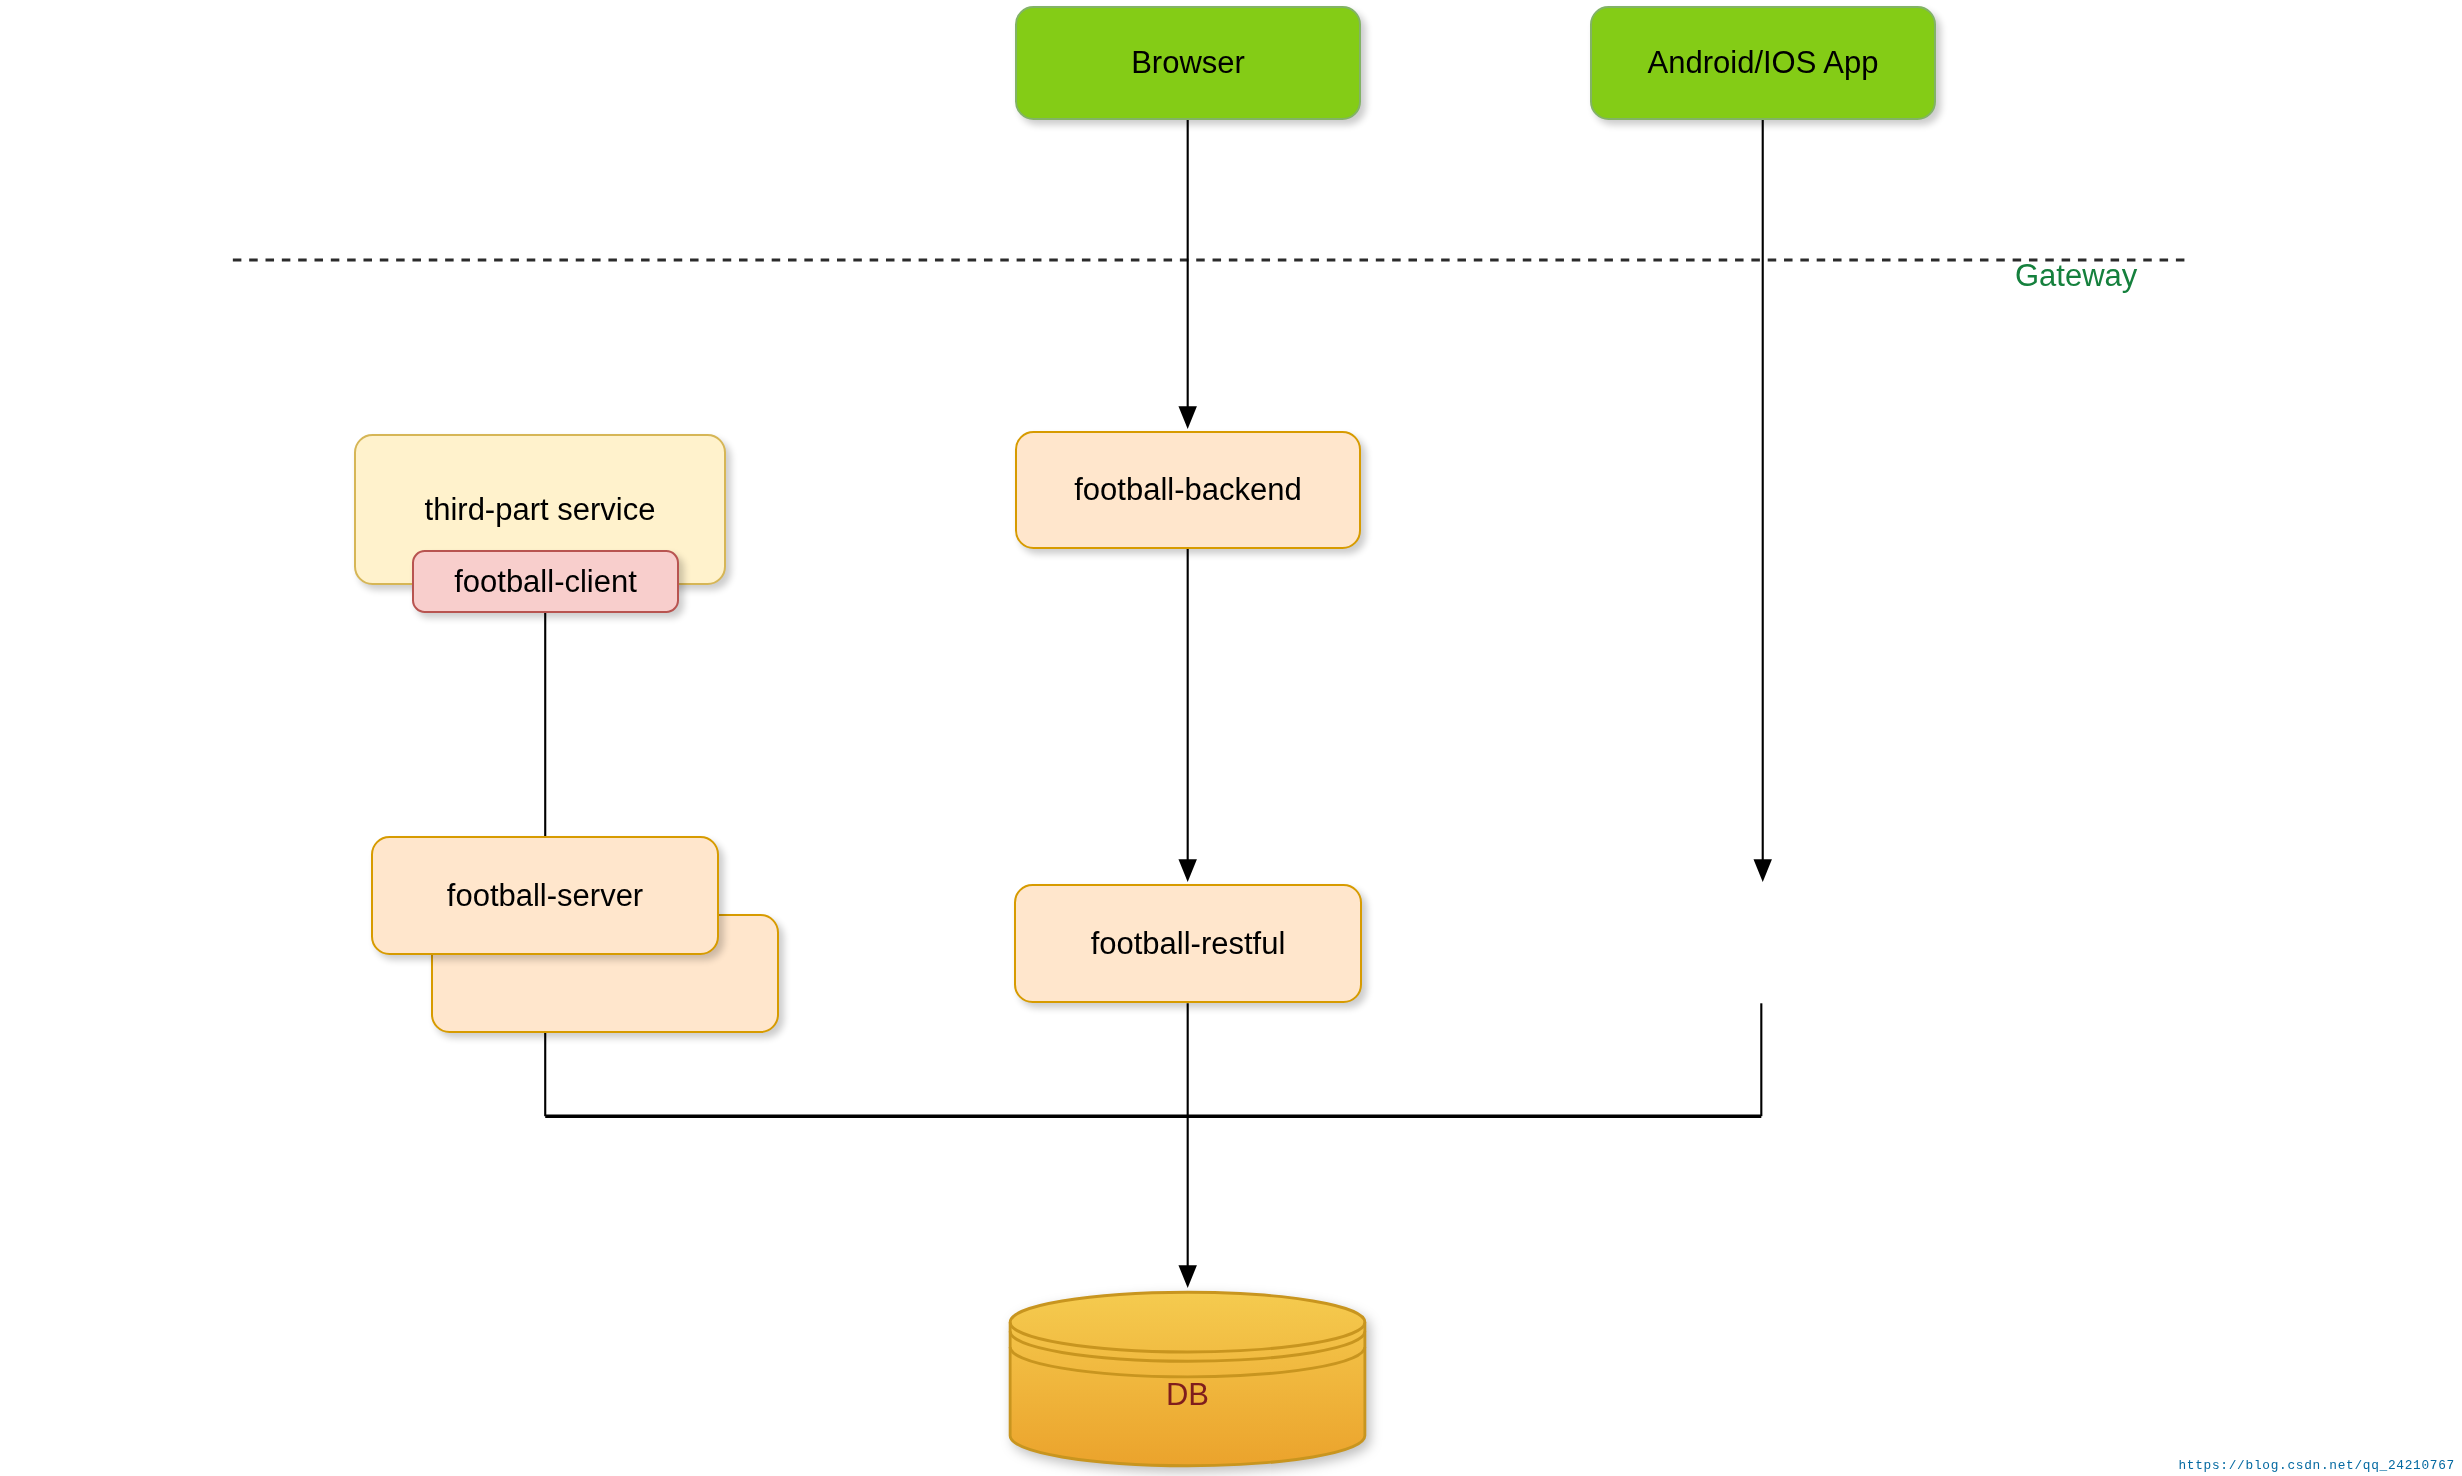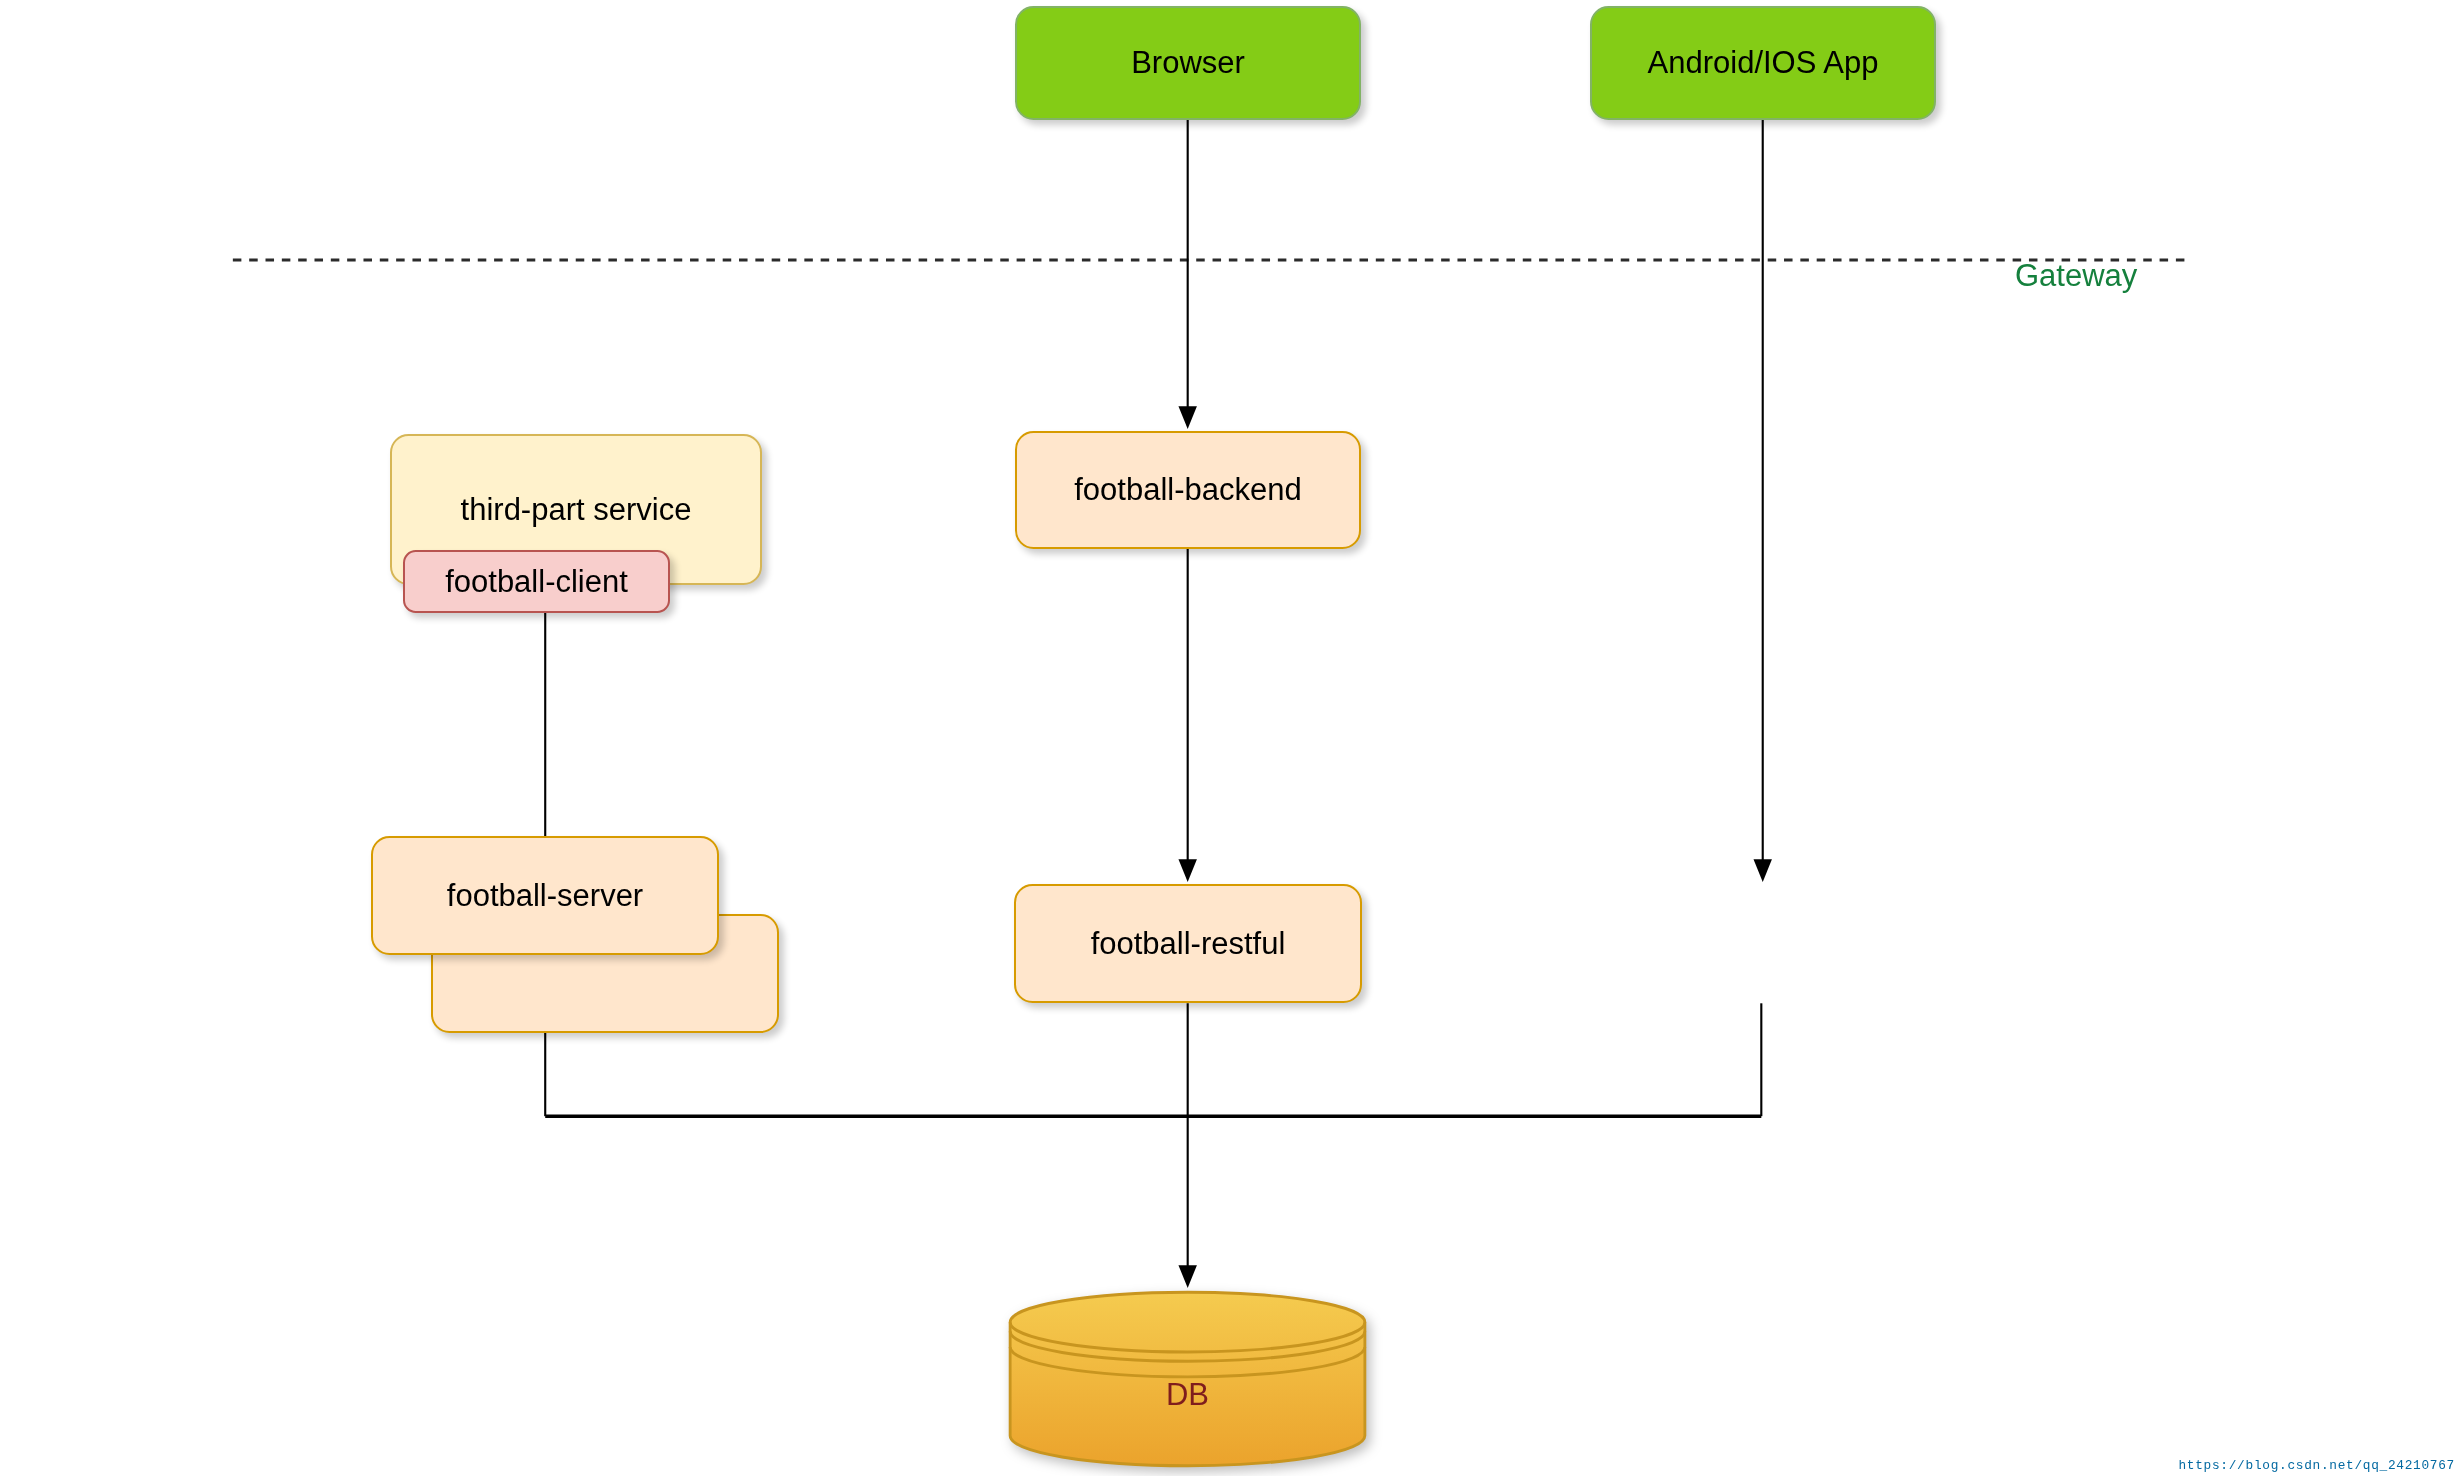--- a/index.html
+++ b/index.html
@@ -75,25 +75,25 @@
   <div class="node green" style="left:1015px;top:5.7px;width:346px;height:114px;">
     <span class="node-label">Browser</span>
   </div>
 
   <div class="node green" style="left:1590px;top:5.7px;width:346px;height:114px;">
     <span class="node-label">Android/IOS App</span>
   </div>
 
   <div id="gateway-label">Gateway</div>
 
-  <div class="node yellow" style="left:354px;top:434px;width:372px;height:151px;z-index:1;margin-left:36px;">
+  <div class="node yellow" style="left:354px;top:434px;width:372px;height:151px;z-index:1;">
     <span class="node-label">third-part service</span>
   </div>
 
-  <div class="node pink" style="left:403px;top:550px;width:267px;height:63px;z-index:2;">
+  <div class="node pink" style="left:412px;top:550px;width:267px;height:63px;z-index:2;">
     <span class="node-label">football-client</span>
   </div>
 
   <div class="node orange" style="left:1015px;top:431px;width:346px;height:118px;">
     <span class="node-label">football-backend</span>
   </div>
 
   <div class="node orange" style="left:431px;top:914px;width:348px;height:119px;z-index:1;"></div>
 
   <div class="node orange" style="left:371px;top:836px;width:348px;height:119px;z-index:2;">

